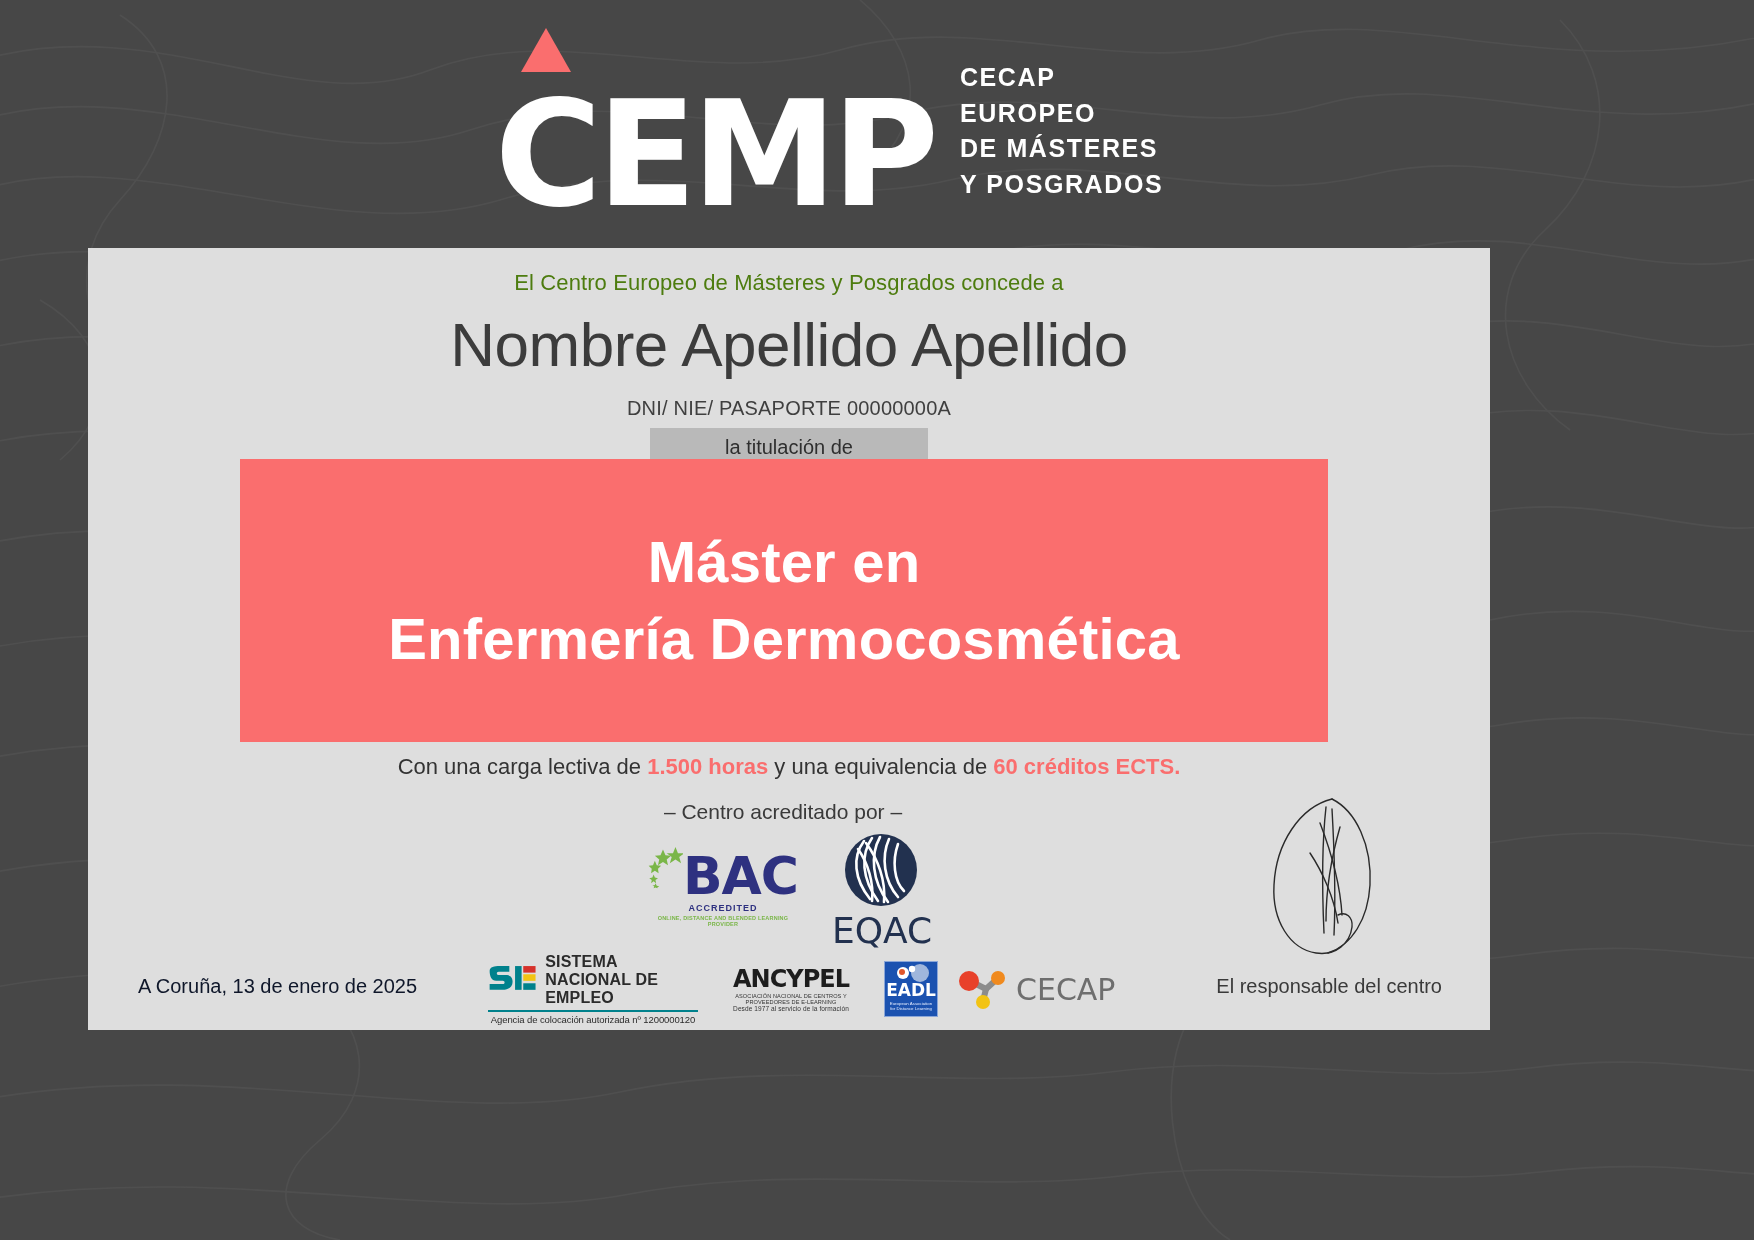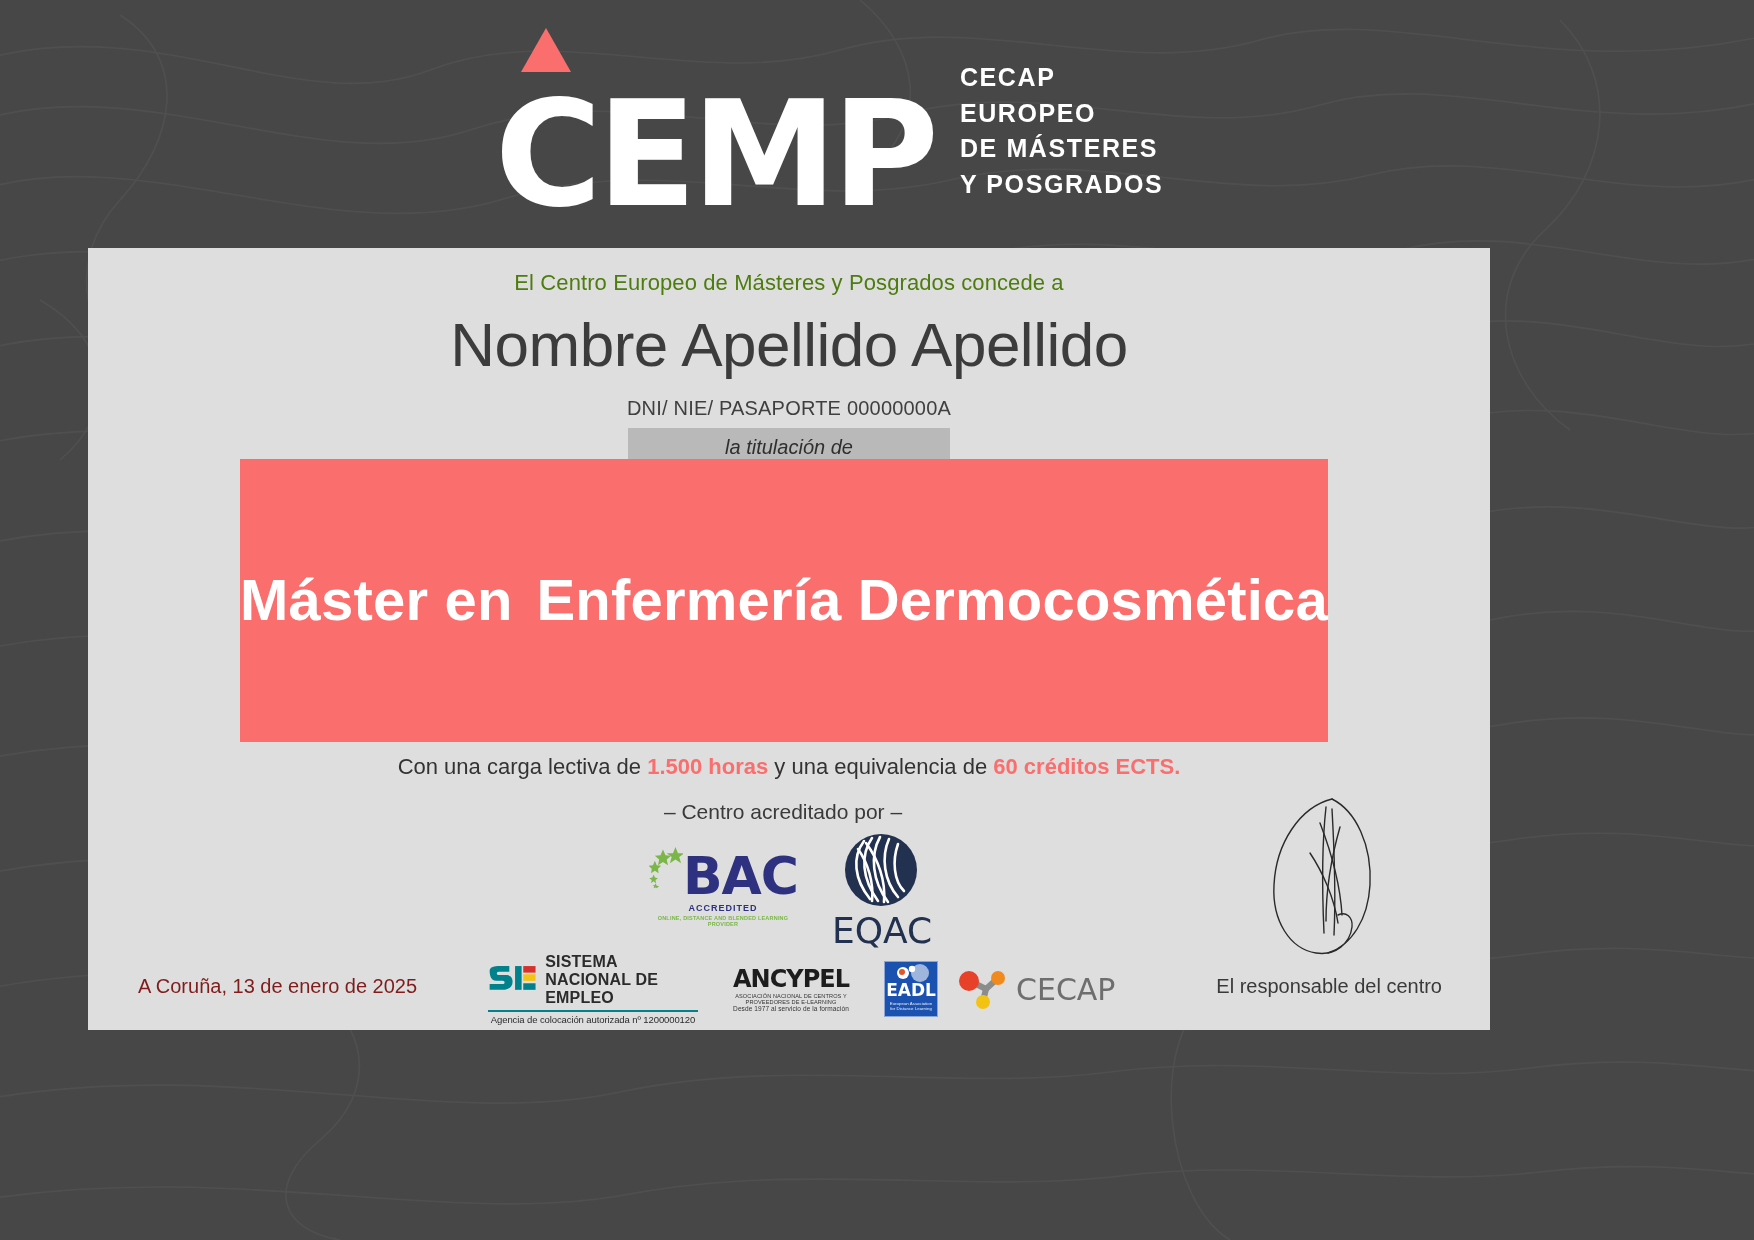--- a/index.html
+++ b/index.html
@@ -91,33 +91,32 @@
     color: #3f3f3f;
     margin-top: 20px;
     letter-spacing: .2px;
   }
   .tit-wrap { display: flex; justify-content: center; margin-top: 8px; }
   .tit-badge {
     background: #B9B9B9;
     color: #2f2f2f;
     font-size: 20px;
     padding: 8px 0;
-    width: 322px;
-    text-align: center;
-    font-style: italic;
+    width: 278px;
+    text-align: center;
   }
   #title-band {
     position: absolute;
     left: 152px; top: 211px;
     width: 1088px; height: 283px;
     background: #FA6E6E;
     display: flex;
-    flex-direction: row;
+    flex-direction: column;
     align-items: center;
-    justify-content: space-between;
+    justify-content: center;
   }
   .title-line {
     color: #fff;
     font-weight: 700;
     font-size: 58px;
     line-height: 1.32;
     text-align: center;
     letter-spacing: .2px;
     white-space: nowrap;
   }
@@ -171,21 +170,21 @@
     color: #22314F;
     letter-spacing: 0px;
     margin-top: 2px;
     line-height: 1;
   }
   
   .footer-date {
     position: absolute;
     left: 50px; top: 727px;
     font-size: 20px;
-    color: #7f1d1d;
+    color: #0f172a;
   }
   .footer-resp {
     position: absolute;
     right: 48px; top: 727px;
     font-size: 20px;
     color: #3a3a3a;
   }
   #signature {
     position: absolute;
     right: 100px; top: 545px;

